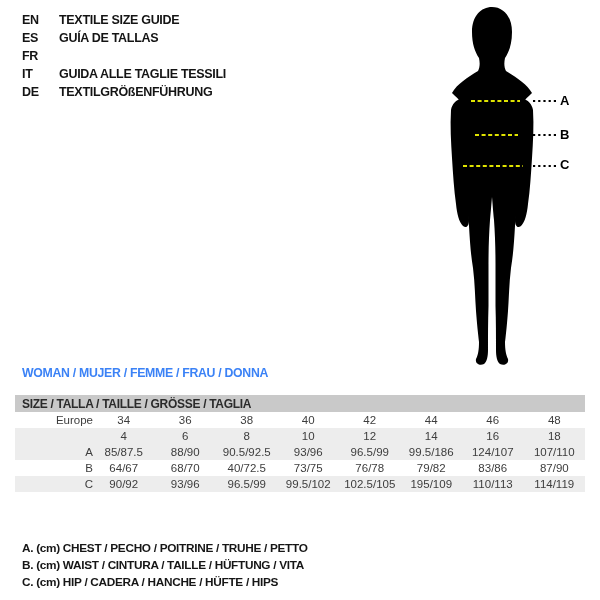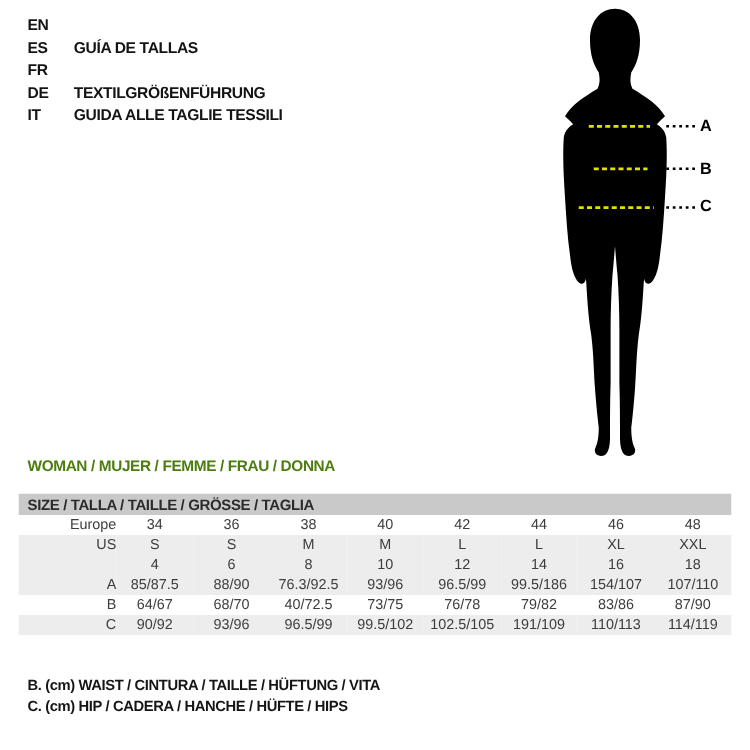--- a/index.html
+++ b/index.html
@@ -18,54 +18,55 @@
   .lang-code{width:37px;font-weight:bold;font-size:12.5px;color:#141414;letter-spacing:-0.3px;}
   .lang-label{font-weight:bold;font-size:12.5px;color:#141414;letter-spacing:-0.3px;white-space:nowrap;}
   
   .figure-wrap{position:absolute;left:420px;top:6px;width:160px;height:364px;}
   .figure-svg{display:block;width:160px;height:364px;}
   .measure-label{position:absolute;font-weight:bold;font-size:13px;color:#000;line-height:16px;}
   .measure-label.a{left:560px;top:93px;}
   .measure-label.b{left:560px;top:127px;}
   .measure-label.c{left:560px;top:157px;}
   
-  .section-title{position:absolute;left:22px;top:366px;font-weight:bold;font-size:12.3px;color:#4d7c0f;letter-spacing:-0.3px;white-space:nowrap;}
+  .section-title{position:absolute;left:22px;top:366px;font-weight:bold;font-size:12.3px;color:#3b82f6;letter-spacing:-0.3px;white-space:nowrap;}
   
   .size-table{position:absolute;left:15px;top:395px;width:570px;border-collapse:collapse;table-layout:fixed;}
   .size-table td{height:16px;padding:0;font-size:11.5px;color:#3d3d3d;text-align:center;vertical-align:middle;line-height:16px;white-space:nowrap;}
   .size-table .thead-cell{background:var(--header-bg);text-align:left;padding-left:7px;font-weight:bold;font-size:12px;color:#2b2b2b;height:17px;letter-spacing:-0.3px;}
   .size-table td.rowlabel{text-align:right;padding-left:7px;}
   .size-table tr.striped td{background:var(--stripe-bg);}
   
   .legend{position:absolute;left:22px;top:540px;}
   .legend-row{height:17px;line-height:17px;font-weight:bold;font-size:11.8px;color:#161616;letter-spacing:-0.3px;white-space:nowrap;}
 </style>
 </head>
 <body>
 
 <div class="canvas">
 
   <div class="lang-block">
     <div class="lang-row">
       <span class="lang-code">EN</span>
+      <span class="lang-label">TEXTILE SIZE GUIDE</span>
     </div>
     <div class="lang-row">
       <span class="lang-code">ES</span>
       <span class="lang-label">GUÍA DE TALLAS</span>
     </div>
     <div class="lang-row">
       <span class="lang-code">FR</span>
     </div>
     <div class="lang-row">
+      <span class="lang-code">IT</span>
+      <span class="lang-label">GUIDA ALLE TAGLIE TESSILI</span>
+    </div>
+    <div class="lang-row">
       <span class="lang-code">DE</span>
       <span class="lang-label">TEXTILGRÖßENFÜHRUNG</span>
-    </div>
-    <div class="lang-row">
-      <span class="lang-code">IT</span>
-      <span class="lang-label">GUIDA ALLE TAGLIE TESSILI</span>
     </div>
   </div>
 
   <div class="figure-wrap">
     <svg class="figure-svg" viewBox="0 0 160 364" xmlns="http://www.w3.org/2000/svg">
       <path fill="#000" d="M72,1 C83,1 92,10 92,26 C92,38 89,46 85,52 C84,57 84,61 86,65
            C96,71 107,78 112,87 C108,91 105,93 103,97
            C101,108 99,118 98,128 C97,140 100,148 103,158
            C105,167 104,174 101,182 C98,194 96,207 95,220
            C94,238 93,250 91,262 C89,278 89,292 88,305
@@ -127,75 +128,65 @@
           <td>34</td>
           <td>36</td>
           <td>38</td>
           <td>40</td>
           <td>42</td>
           <td>44</td>
           <td>46</td>
           <td>48</td>
         </tr>
         <tr class="striped">
-          <td class="rowlabel">US</td>
-          <td>S</td>
-          <td>S</td>
-          <td>M</td>
-          <td>M</td>
-          <td>L</td>
-          <td>L</td>
-          <td>XL</td>
-          <td>XXL</td>
-        </tr>
-        <tr class="striped">
           <td class="rowlabel"></td>
           <td>4</td>
           <td>6</td>
           <td>8</td>
           <td>10</td>
           <td>12</td>
           <td>14</td>
           <td>16</td>
           <td>18</td>
         </tr>
         <tr class="striped">
           <td class="rowlabel">A</td>
           <td>85/87.5</td>
           <td>88/90</td>
-          <td>76.3/92.5</td>
+          <td>90.5/92.5</td>
           <td>93/96</td>
           <td>96.5/99</td>
           <td>99.5/186</td>
-          <td>154/107</td>
+          <td>124/107</td>
           <td>107/110</td>
         </tr>
         <tr>
           <td class="rowlabel">B</td>
           <td>64/67</td>
           <td>68/70</td>
           <td>40/72.5</td>
           <td>73/75</td>
           <td>76/78</td>
           <td>79/82</td>
           <td>83/86</td>
           <td>87/90</td>
         </tr>
         <tr class="striped">
           <td class="rowlabel">C</td>
           <td>90/92</td>
           <td>93/96</td>
           <td>96.5/99</td>
           <td>99.5/102</td>
           <td>102.5/105</td>
-          <td>191/109</td>
+          <td>195/109</td>
           <td>110/113</td>
           <td>114/119</td>
         </tr>
       </tbody>
   </table>
 
   <div class="legend">
+    <div class="legend-row">A. (cm) CHEST / PECHO / POITRINE / TRUHE / PETTO</div>
     <div class="legend-row">B. (cm) WAIST / CINTURA / TAILLE / HÜFTUNG / VITA</div>
     <div class="legend-row">C. (cm) HIP / CADERA / HANCHE / HÜFTE / HIPS</div>
   </div>
 
 </div>
 
 </body></html>

